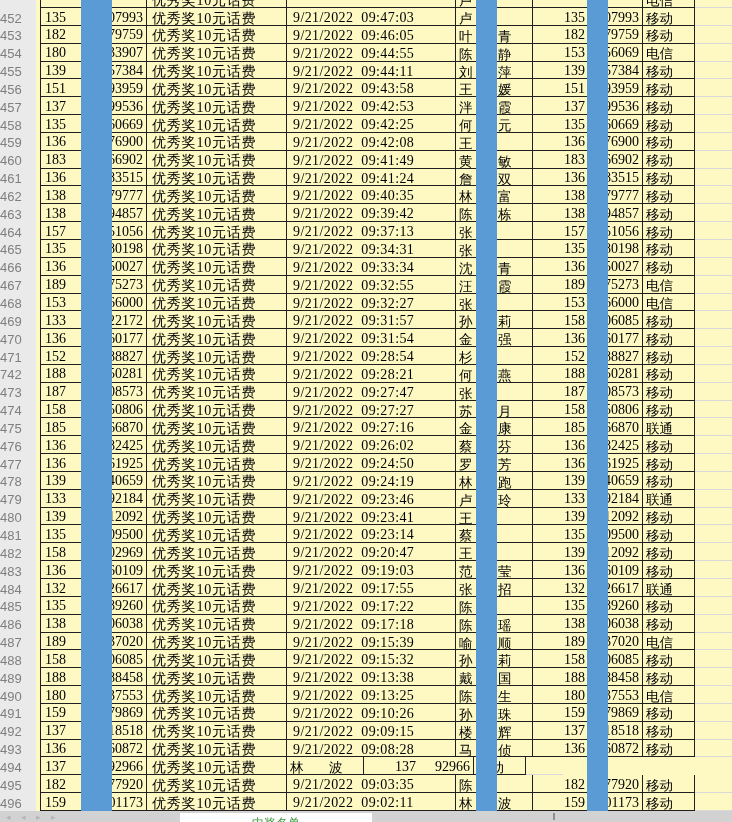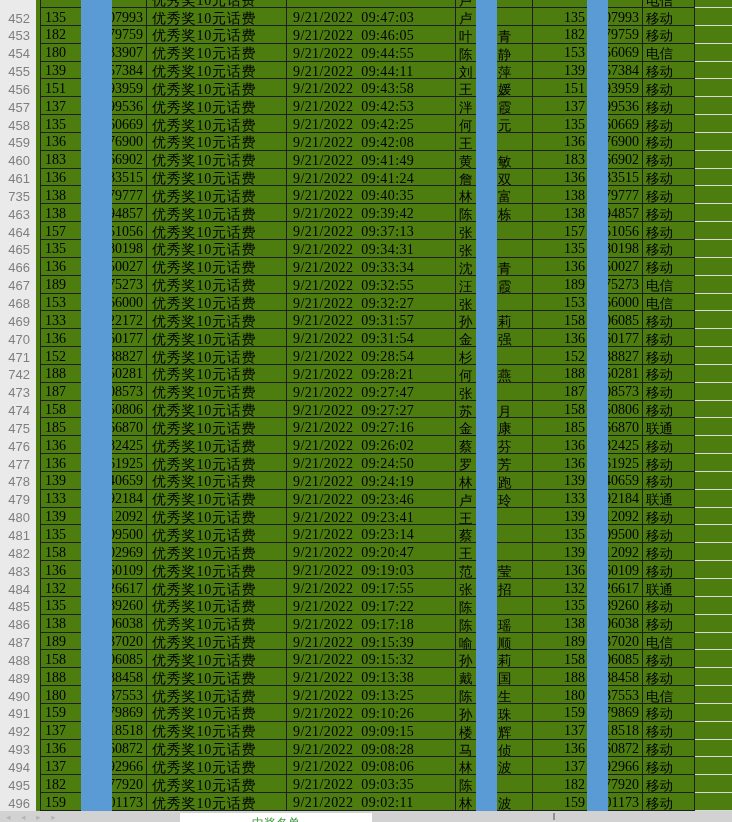--- a/index.html
+++ b/index.html
@@ -1,23 +1,23 @@
 <!DOCTYPE html>
 <html><head>
 <meta charset="utf-8">
 <style>
   html,body{margin:0;padding:0;background:#fff;}
-  .sheet{position:relative;width:732px;height:822px;overflow:hidden;background:#4d7c0f;
+  .sheet{position:relative;width:732px;height:822px;overflow:hidden;background:#fef9c3;
          font-family:"Liberation Serif","DejaVu Serif",serif;color:#000;}
   .rows{position:absolute;left:0;top:0;width:732px;}
   .row{display:flex;width:732px;}
   .c{box-sizing:border-box;height:17.85px;position:relative;border-bottom:1px solid #1f1f1f;
      border-right:1px solid #1f1f1f;overflow:hidden;white-space:nowrap;}
   .rownum{width:36px;background:#eaeaea;border:none;color:#7f7f7f;
-          font:13px "Liberation Sans","DejaVu Sans",sans-serif;text-align:right;
+          font:13px "Liberation Sans","DejaVu Sans",sans-serif;
           padding:2.5px 6px 0 0;}
   .gap{width:4px;border:none;}
   .phone1{width:107px;border-left:1px solid #1f1f1f;font-size:14px;}
   .prize{width:140px;padding:1.5px 0 0 5px;font-size:14px;letter-spacing:0.8px;}
   .dt{width:169px;padding:2px 0 12px 6px;font-size:14px;letter-spacing:0.4px;word-spacing:4px;}
   .name{width:77px;font-size:13.5px;}
   .phone2{width:110px;font-size:14px;}
   .carrier{width:52px;padding:1.5px 0 0 3px;font-size:13.5px;}
   .after{width:37px;border-right:none;border-bottom:1px solid #d9d9d9;}
   .pa1{position:absolute;left:4px;top:1.5px;}
@@ -258,21 +258,21 @@
         <span class="n2">双</span>
       </div>
       <div class="c phone2">
         <span class="pa2">136</span>
         <span class="pb2">83515</span>
       </div>
       <div class="c carrier">移动</div>
       <div class="c after"></div>
     </div>
       <div class="row">
-      <div class="c rownum">735</div>
+      <div class="c rownum">462</div>
       <div class="c gap"></div>
       <div class="c phone1">
         <span class="pa1">138</span>
         <span class="pb1">79777</span>
       </div>
       <div class="c prize">优秀奖10元话费</div>
       <div class="c dt">9/21/2022 09:40:35</div>
       <div class="c name">
         <span class="n1">林</span>
         <span class="n2">富</span>
@@ -905,21 +905,20 @@
       <div class="c after"></div>
     </div>
       <div class="row">
       <div class="c rownum">494</div>
       <div class="c gap"></div>
       <div class="c phone1">
         <span class="pa1">137</span>
         <span class="pb1">92966</span>
       </div>
       <div class="c prize">优秀奖10元话费</div>
-      <div class="c dt">9/21/2022 09:08:06</div>
       <div class="c name">
         <span class="n1">林</span>
         <span class="n2">波</span>
       </div>
       <div class="c phone2">
         <span class="pa2">137</span>
         <span class="pb2">92966</span>
       </div>
       <div class="c carrier">移动</div>
       <div class="c after"></div>

